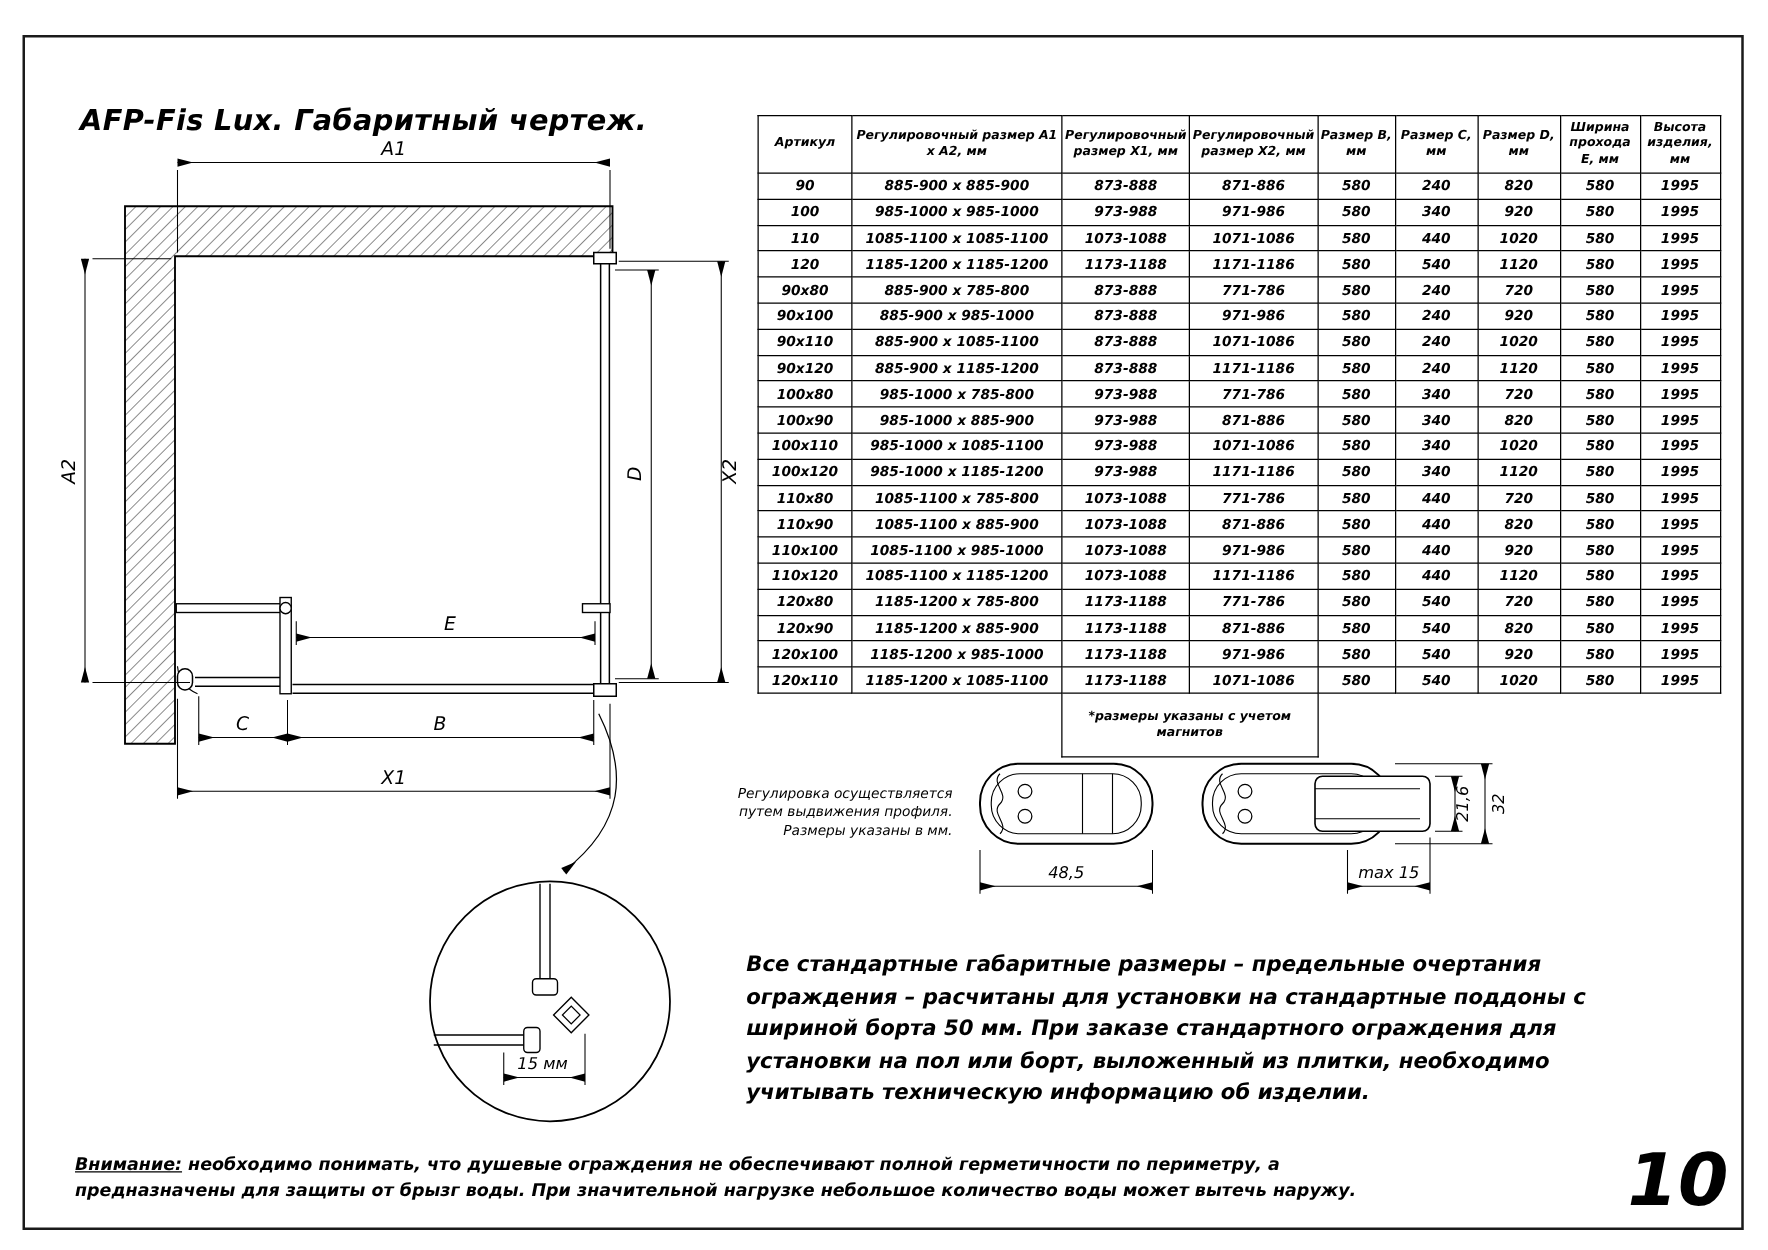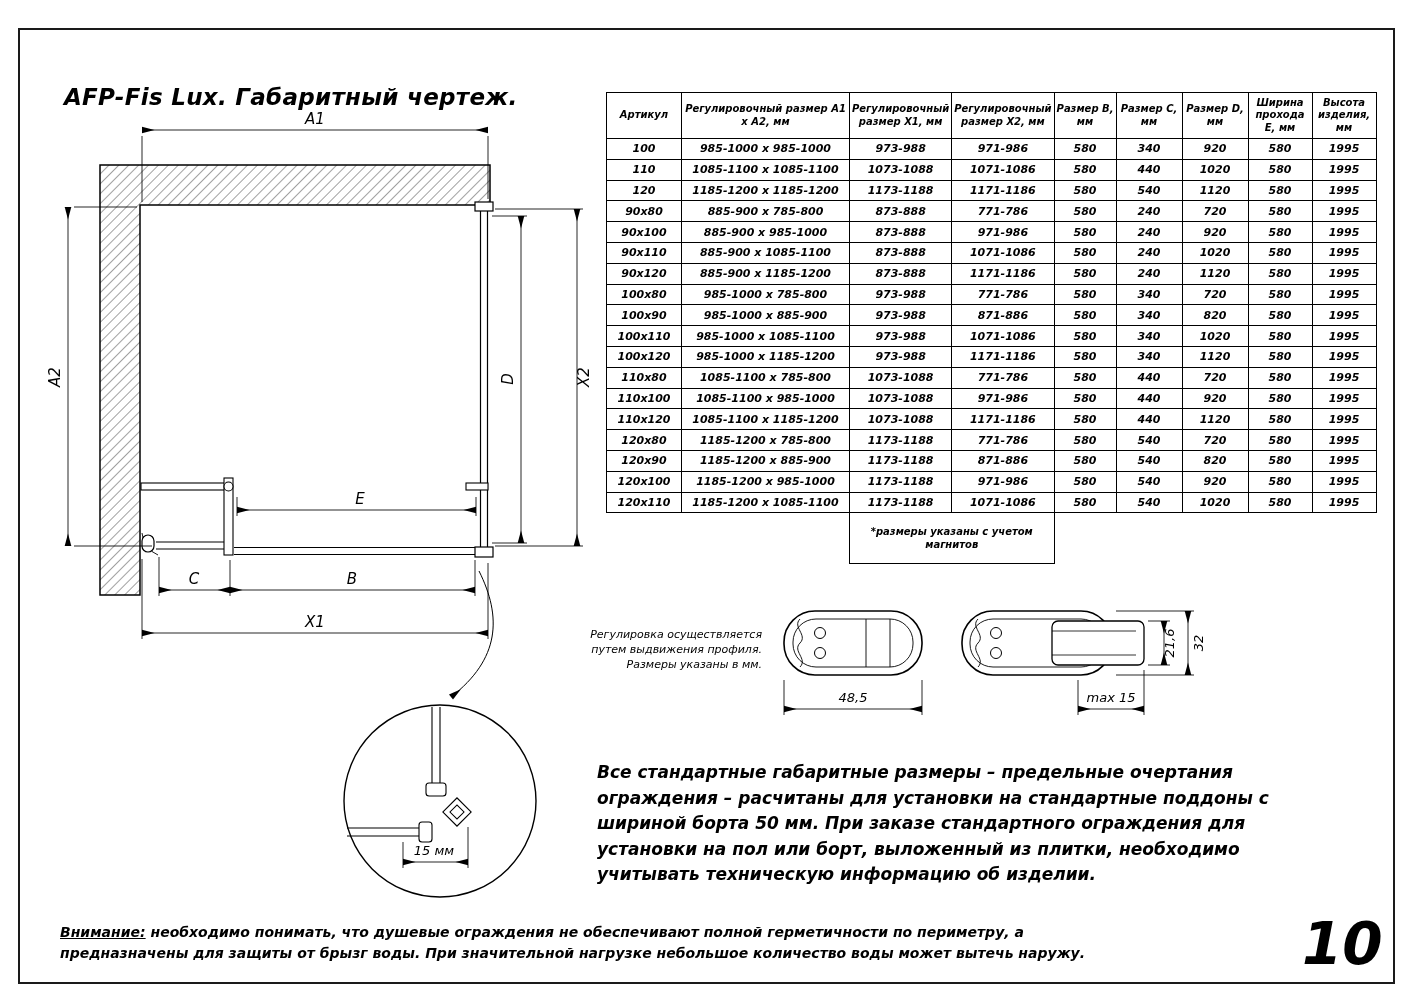--- a/index.html
+++ b/index.html
@@ -193,20 +193,31 @@
       <th>Регулировочный размер Х2, мм</th>
       <th>Размер В, мм</th>
       <th>Размер С, мм</th>
       <th>Размер D, мм</th>
       <th>Ширина прохода Е, мм</th>
       <th>Высота изделия, мм</th>
     </tr>
   </thead>
   <tbody>
       <tr>
+        <td>90</td>
+        <td>885-900 x 885-900</td>
+        <td>873-888</td>
+        <td>871-886</td>
+        <td>580</td>
+        <td>240</td>
+        <td>820</td>
+        <td>580</td>
+        <td>1995</td>
+      </tr>
+      <tr>
         <td>100</td>
         <td>985-1000 x 985-1000</td>
         <td>973-988</td>
         <td>971-986</td>
         <td>580</td>
         <td>340</td>
         <td>920</td>
         <td>580</td>
         <td>1995</td>
       </tr>
@@ -321,20 +332,31 @@
         <td>1995</td>
       </tr>
       <tr>
         <td>110x80</td>
         <td>1085-1100 x 785-800</td>
         <td>1073-1088</td>
         <td>771-786</td>
         <td>580</td>
         <td>440</td>
         <td>720</td>
+        <td>580</td>
+        <td>1995</td>
+      </tr>
+      <tr>
+        <td>110x90</td>
+        <td>1085-1100 x 885-900</td>
+        <td>1073-1088</td>
+        <td>871-886</td>
+        <td>580</td>
+        <td>440</td>
+        <td>820</td>
         <td>580</td>
         <td>1995</td>
       </tr>
       <tr>
         <td>110x100</td>
         <td>1085-1100 x 985-1000</td>
         <td>1073-1088</td>
         <td>971-986</td>
         <td>580</td>
         <td>440</td>

